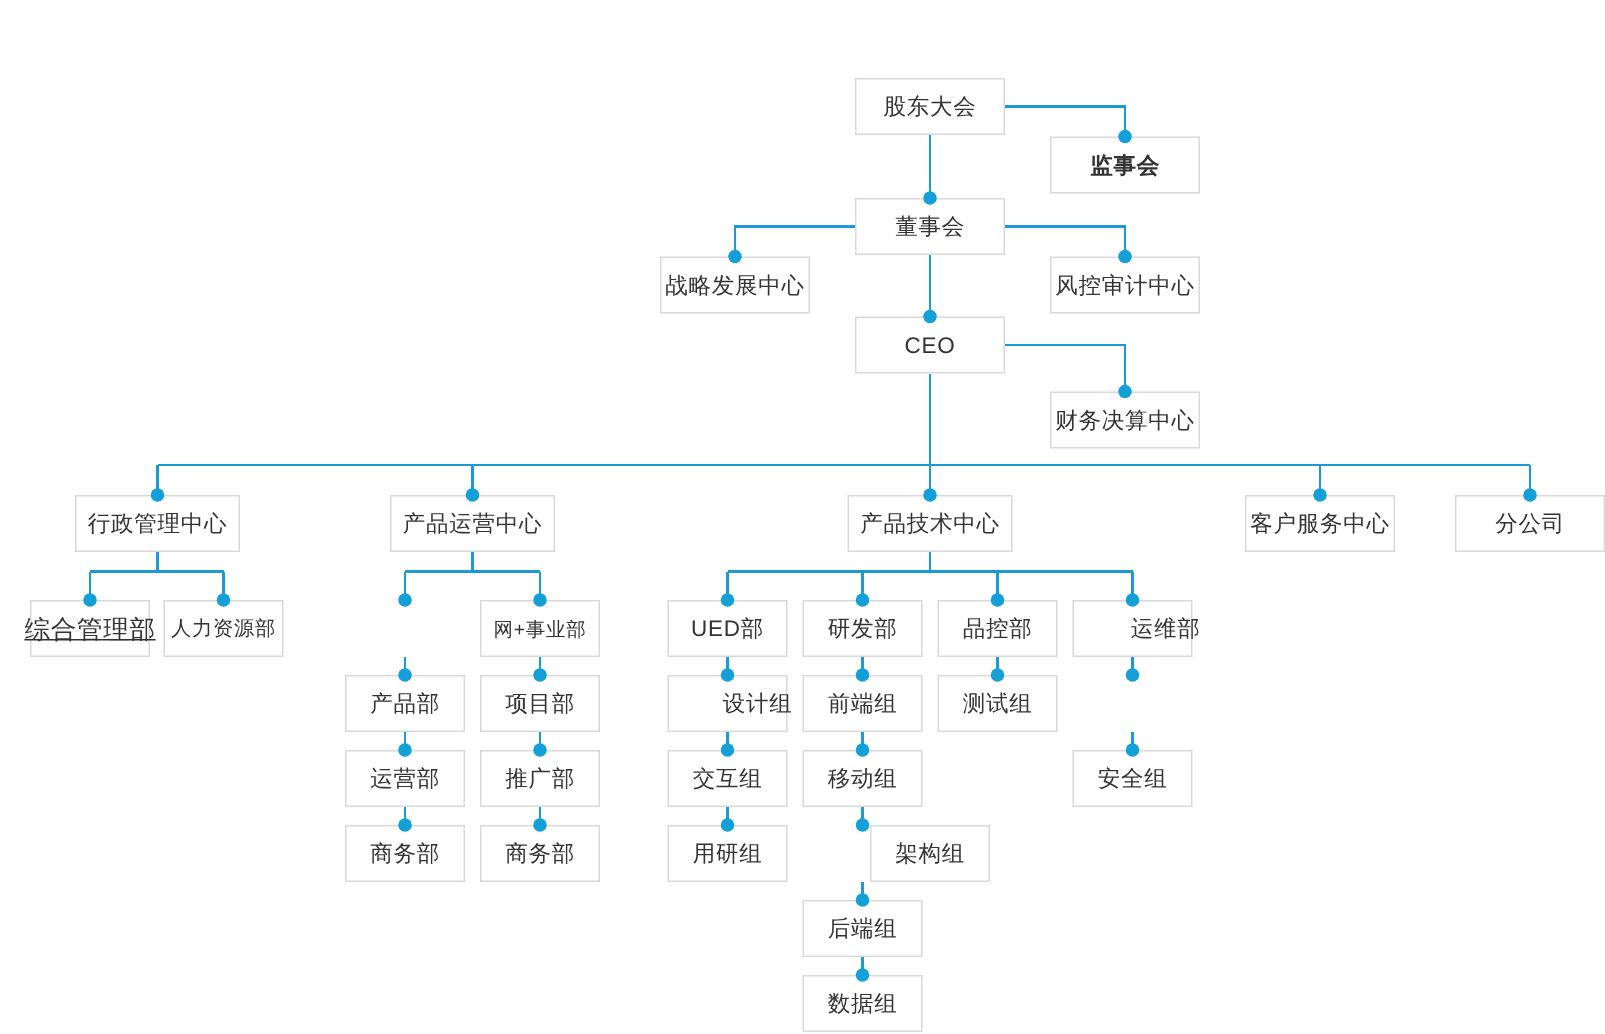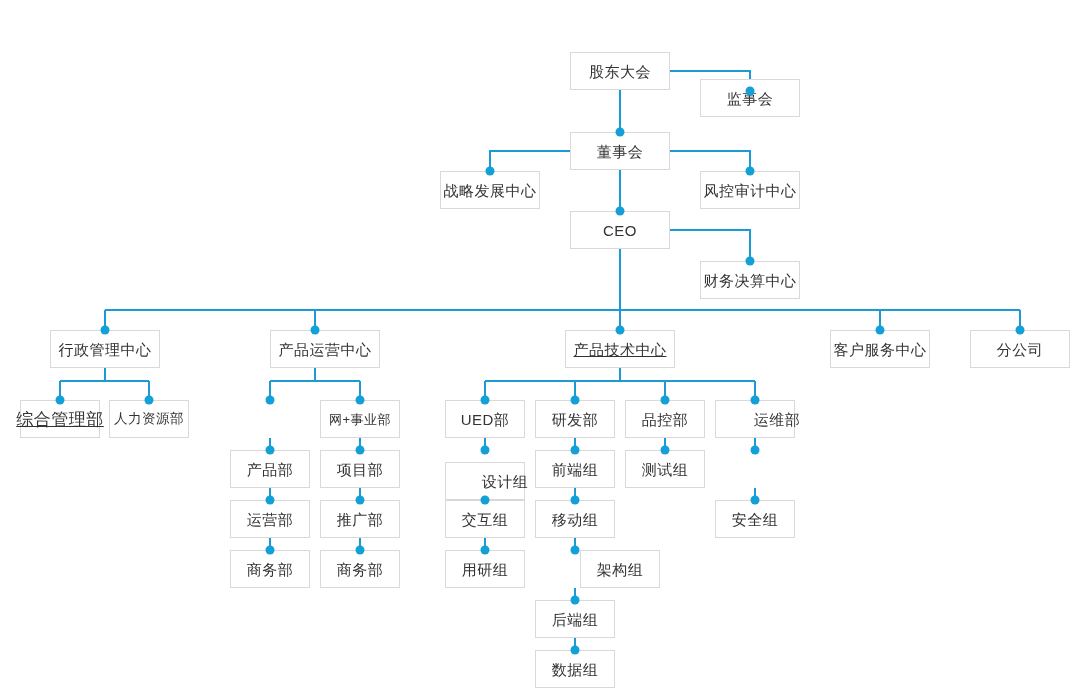--- a/index.html
+++ b/index.html
@@ -104,47 +104,47 @@
       <path d="M575 638 V650"></path>
 
       <path d="M665 438 V450"></path>
 
       <path d="M755 438 V450"></path>
       <path d="M755 488 V500"></path>
     </g>
   </svg>
 
   <div class="node" style="left:570px;top:52px;width:100px;">股东大会</div>
-  <div class="node" style="left:700px;top:79px;width:100px;">监事会</div>
+  <div class="node" style="left:700px;top:91px;width:100px;font-weight:bold;">监事会</div>
   <div class="node" style="left:570px;top:132px;width:100px;">董事会</div>
   <div class="node" style="left:440px;top:171px;width:100px;">战略发展中心</div>
   <div class="node" style="left:700px;top:171px;width:100px;">风控审计中心</div>
   <div class="node" style="left:570px;top:211px;width:100px;">CEO</div>
   <div class="node" style="left:700px;top:261px;width:100px;">财务决算中心</div>
 
   <div class="node" style="left:50px;top:330px;width:110px;">行政管理中心</div>
-  <div class="node" style="left:270px;top:330px;width:110px;">产品运营中心</div>
-  <div class="node" style="left:565px;top:330px;width:110px;text-decoration:underline;">产品技术中心</div>
+  <div class="node" style="left:260px;top:330px;width:110px;">产品运营中心</div>
+  <div class="node" style="left:565px;top:330px;width:110px;">产品技术中心</div>
   <div class="node" style="left:830px;top:330px;width:100px;">客户服务中心</div>
   <div class="node" style="left:970px;top:330px;width:100px;">分公司</div>
 
   <div class="node" style="left:20px;top:400px;width:80px;font-size:17px;text-decoration:underline;">综合管理部</div>
   <div class="node" style="left:109px;top:400px;width:80px;font-size:13.5px;">人力资源部</div>
 
   <div class="node" style="left:230px;top:450px;width:80px;">产品部</div>
   <div class="node" style="left:230px;top:500px;width:80px;">运营部</div>
   <div class="node" style="left:230px;top:550px;width:80px;">商务部</div>
 
   <div class="node" style="left:320px;top:400px;width:80px;font-size:13px;">网+事业部</div>
   <div class="node" style="left:320px;top:450px;width:80px;">项目部</div>
   <div class="node" style="left:320px;top:500px;width:80px;">推广部</div>
   <div class="node" style="left:320px;top:550px;width:80px;">商务部</div>
 
   <div class="node" style="left:445px;top:400px;width:80px;">UED部</div>
-  <div class="node" style="left:445px;top:462px;width:80px;padding-left:40px;">设计组</div>
+  <div class="node" style="left:445px;top:450px;width:80px;padding-left:40px;">设计组</div>
   <div class="node" style="left:445px;top:500px;width:80px;">交互组</div>
   <div class="node" style="left:445px;top:550px;width:80px;">用研组</div>
 
   <div class="node" style="left:535px;top:400px;width:80px;">研发部</div>
   <div class="node" style="left:535px;top:450px;width:80px;">前端组</div>
   <div class="node" style="left:535px;top:500px;width:80px;">移动组</div>
   <div class="node" style="left:544px;top:550px;width:80px;margin-left:36px;">架构组</div>
   <div class="node" style="left:535px;top:600px;width:80px;">后端组</div>
   <div class="node" style="left:535px;top:650px;width:80px;">数据组</div>
 

